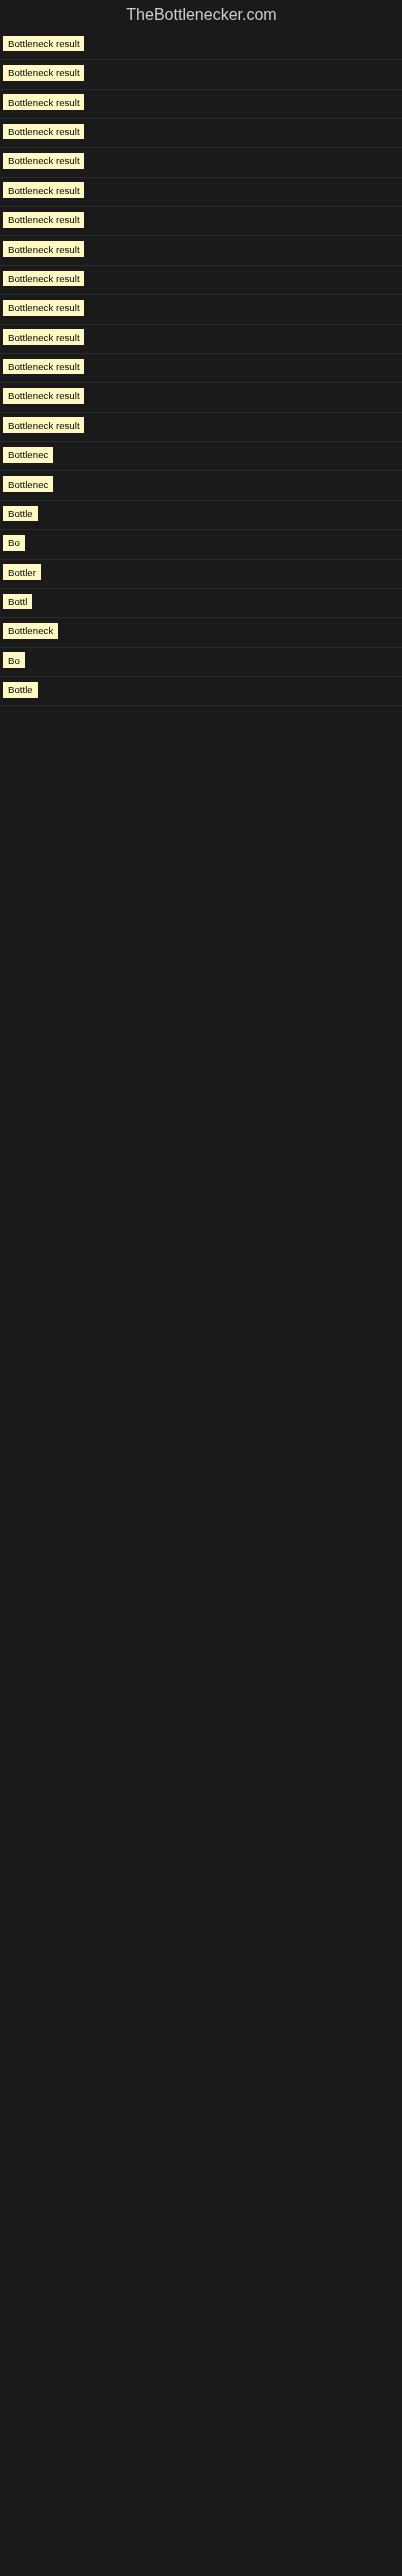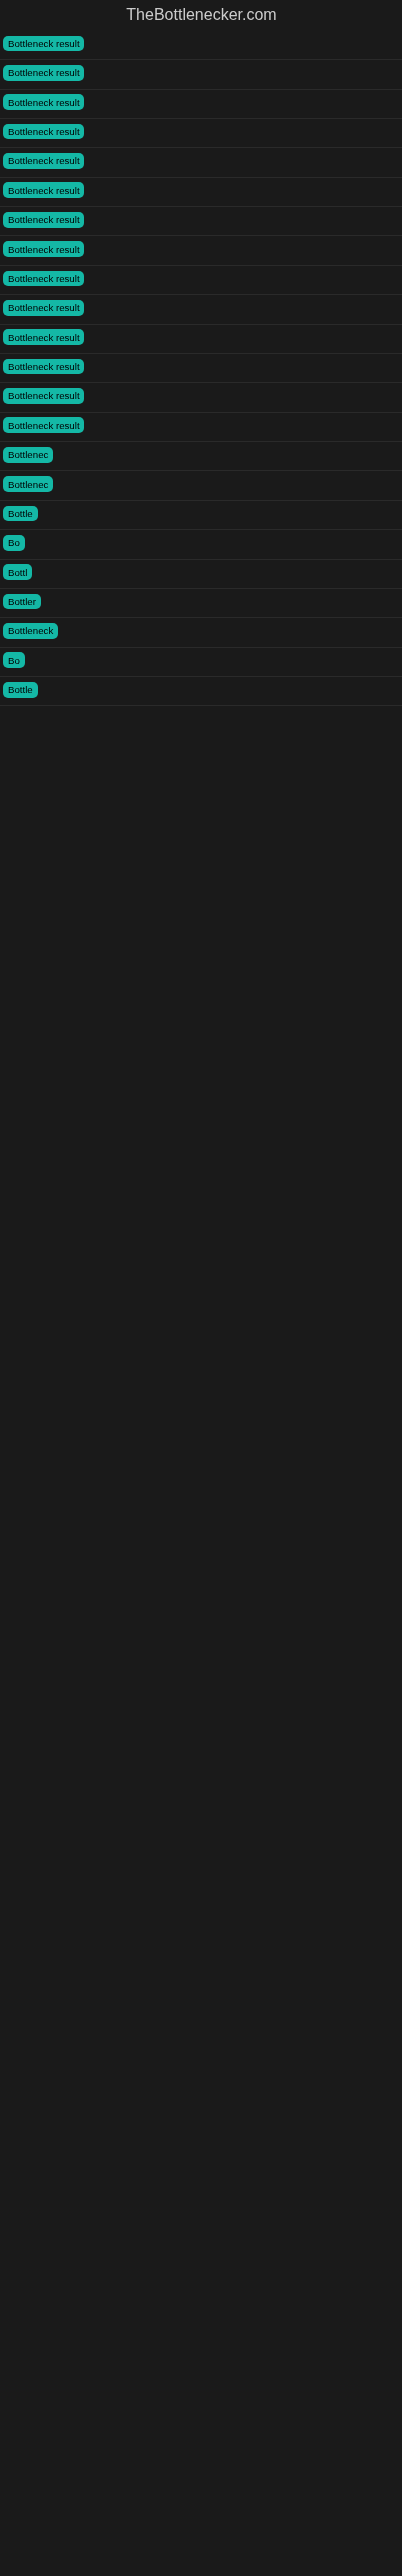--- a/index.html
+++ b/index.html
@@ -19,26 +19,26 @@
     .site-title {
       text-align: center;
       color: #cccccc;
       font-size: 16px;
       padding: 6.4px 0;
       background-color: #1a1a1a;
     }
 
     .bottleneck-badge {
       display: inline-block;
-      background-color: #14b8a6;
+      background-color: #fef9c3;
       color: #000000;
       font-size: 9.7px;
       font-weight: normal;
       padding: 2.4px 4.8px;
-      border-radius: 5px;
+      border-radius: 0;
       white-space: nowrap;
       overflow: hidden;
     }
 
     .result-row {
       padding: 4.8px 3.2px;
       border-bottom: 0.8px solid #2a2a2a;
     }
 
     .results-container {
@@ -64,19 +64,19 @@
     <div class="result-row"><span class="bottleneck-badge" style="max-width: 97px;">Bottleneck result</span></div>
     <div class="result-row"><span class="bottleneck-badge" style="max-width: 97px;">Bottleneck result</span></div>
     <div class="result-row"><span class="bottleneck-badge" style="max-width: 97px;">Bottleneck result</span></div>
     <div class="result-row"><span class="bottleneck-badge" style="max-width: 89px;">Bottleneck result</span></div>
     <div class="result-row"><span class="bottleneck-badge" style="max-width: 89px;">Bottleneck result</span></div>
     <div class="result-row"><span class="bottleneck-badge" style="max-width: 89px;">Bottleneck result</span></div>
     <div class="result-row"><span class="bottleneck-badge" style="max-width: 60px;">Bottlenec</span></div>
     <div class="result-row"><span class="bottleneck-badge" style="max-width: 64px;">Bottlenec</span></div>
     <div class="result-row"><span class="bottleneck-badge" style="max-width: 48px;">Bottle</span></div>
     <div class="result-row"><span class="bottleneck-badge" style="max-width: 22.5px;">Bo</span></div>
+    <div class="result-row"><span class="bottleneck-badge" style="max-width: 47px;">Bottler</span></div>
     <div class="result-row"><span class="bottleneck-badge" style="max-width: 39px;">Bottl</span></div>
-    <div class="result-row"><span class="bottleneck-badge" style="max-width: 47px;">Bottler</span></div>
     <div class="result-row"><span class="bottleneck-badge" style="max-width: 58px;">Bottleneck</span></div>
     <div class="result-row"><span class="bottleneck-badge" style="max-width: 22.5px;">Bo</span></div>
     <div class="result-row"><span class="bottleneck-badge" style="max-width: 44px;">Bottle</span></div>
   </div>
 
 
 </body></html>

